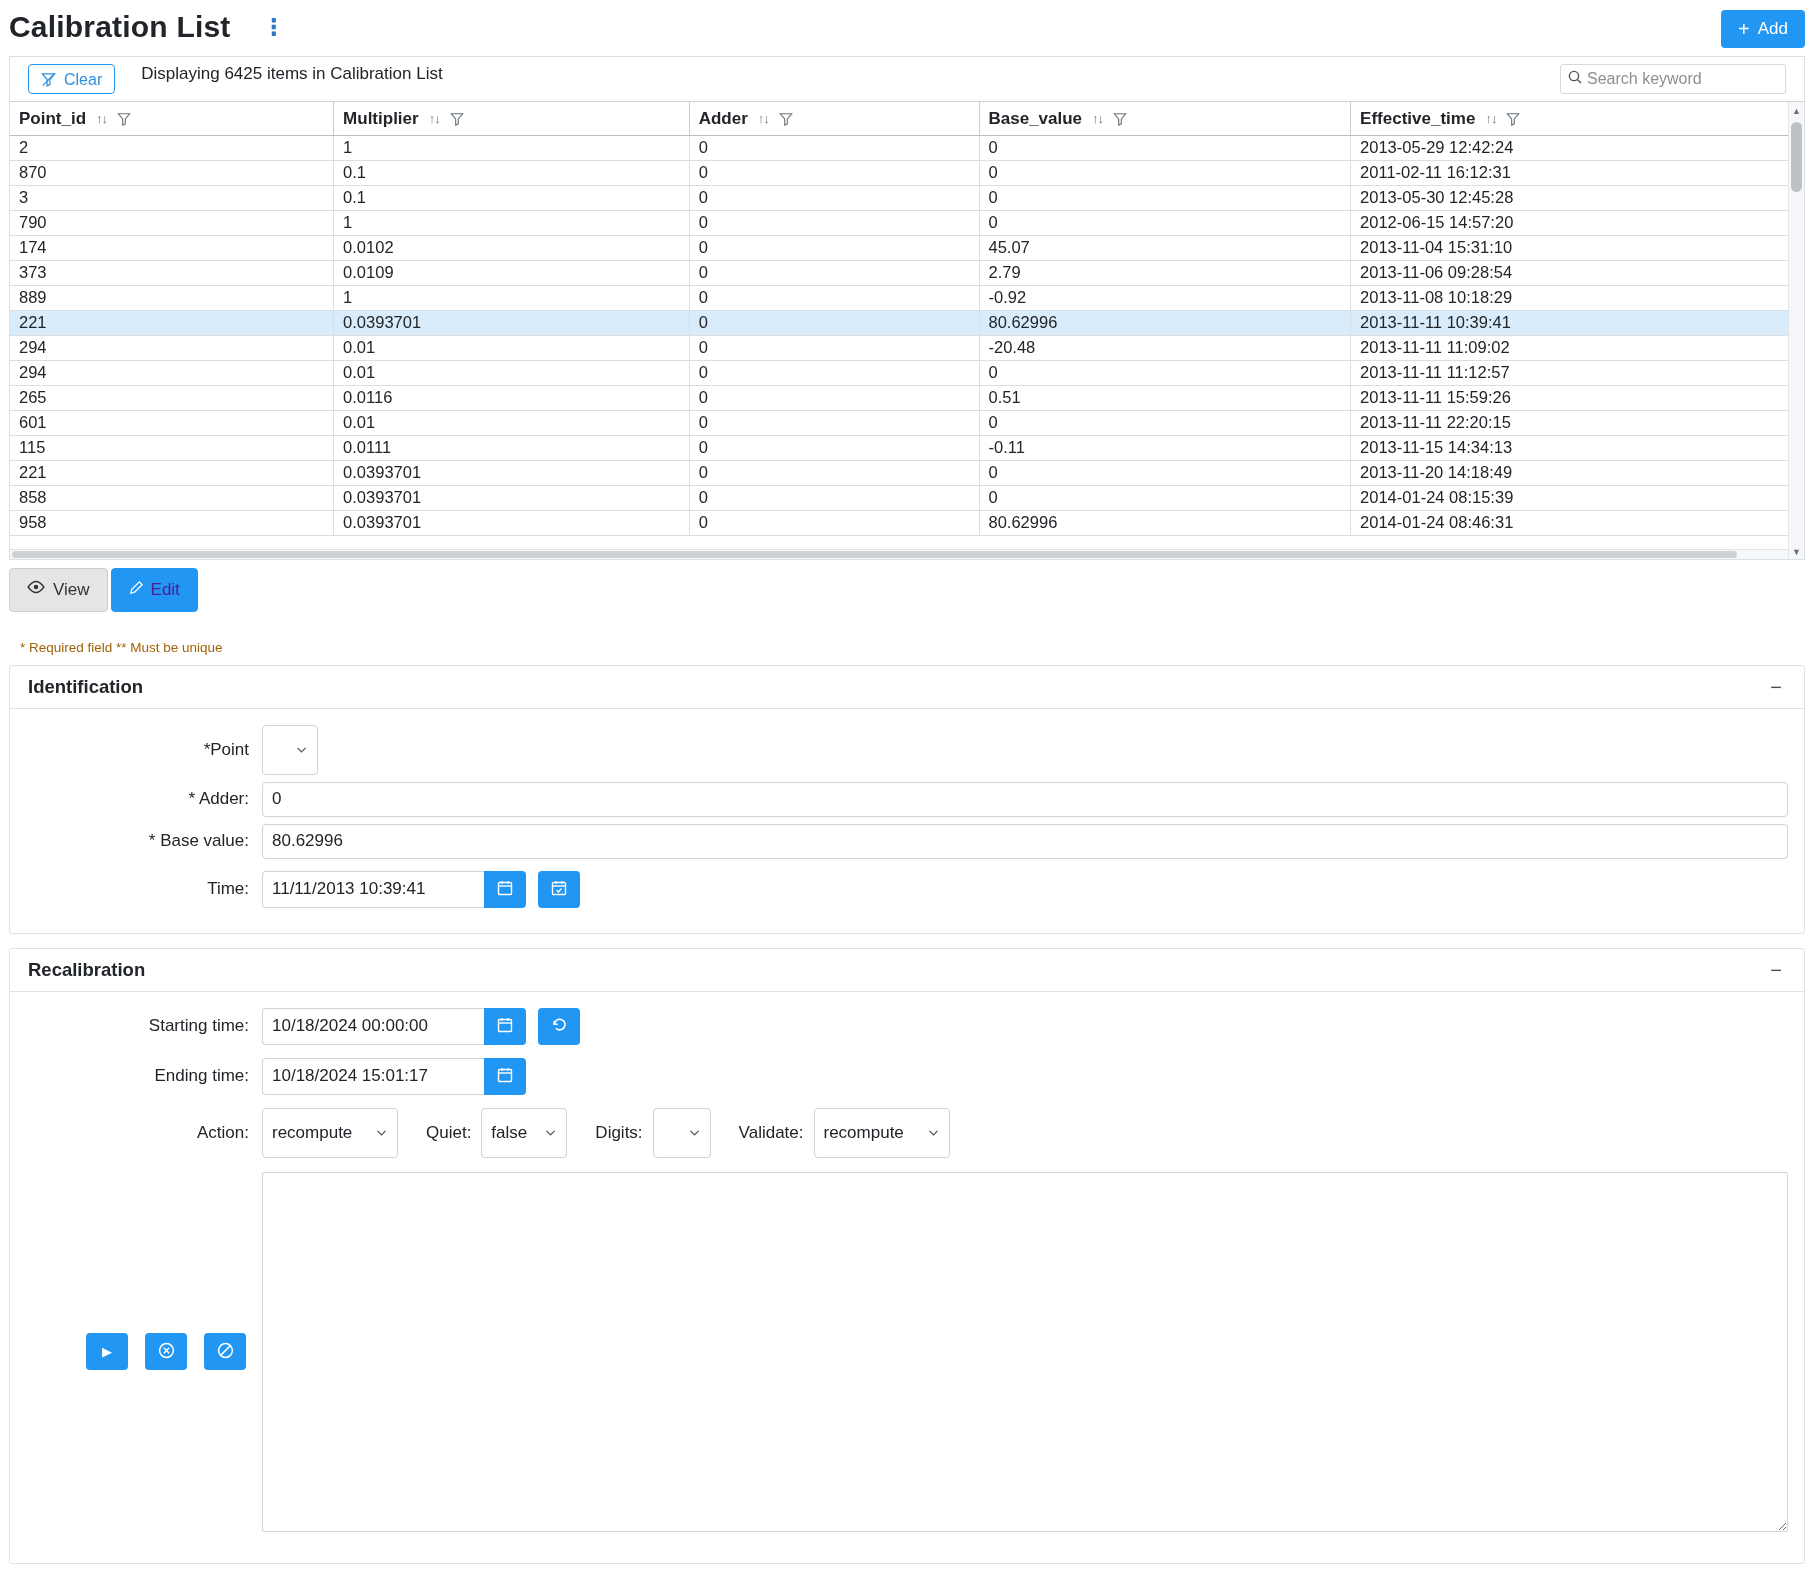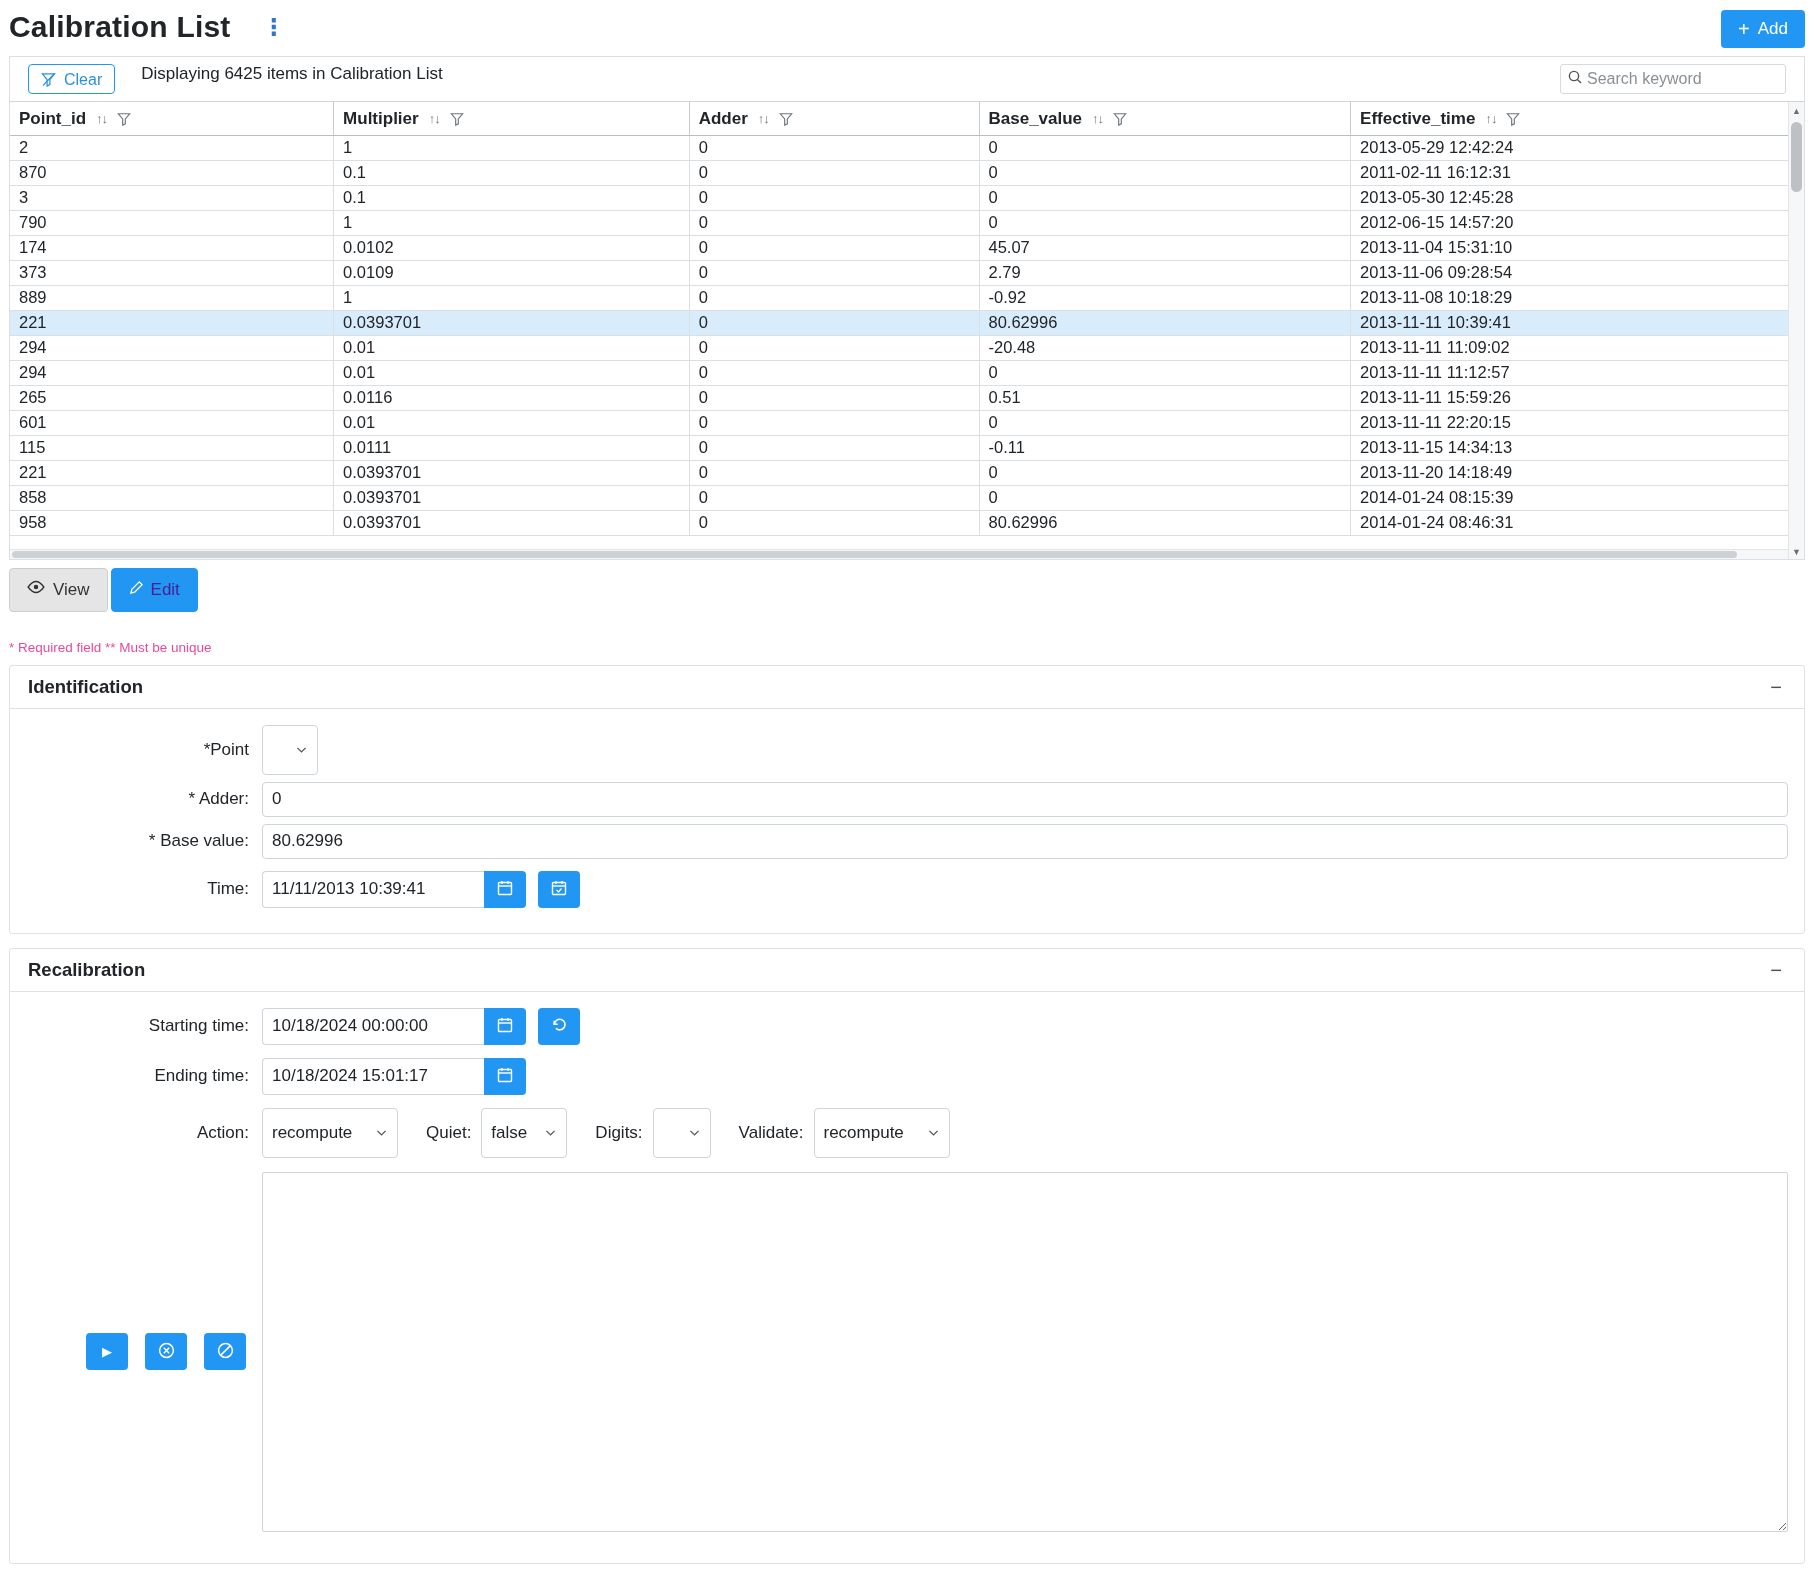--- a/index.html
+++ b/index.html
@@ -62,21 +62,21 @@
   .varrow { font-size: 9px; color: #6b6f73; text-align: center; padding: 4px 0 2px; cursor: pointer; }
   .varrow.vbottom { position: absolute; bottom: 2px; width: 100%; padding: 0; }
   .vthumb { position: absolute; top: 20px; left: 2px; width: 11px; height: 70px; background: #bdc1c5; border-radius: 6px; cursor: grab; }
   .hscroll { position: absolute; left: 0; right: 16px; bottom: 0; height: 10px; background: #f6f7f8; border-top: 1px solid #e2e4e6; }
   .hthumb { position: absolute; left: 2px; top: 1px; height: 7px; width: 97%; background: #cdd1d5; border-radius: 4px; cursor: grab; }
 
   
   .tabs { display: flex; gap: 3px; margin-top: 8px; }
 
   
-  .form-note { margin: 28px 0 10px 0; font-size: 13.5px; color: #ec4899; }
+  .form-note { margin: 28px 0 10px 11px; font-size: 13.5px; color: #a16207; }
   .panel { border: 1px solid #dee2e6; border-radius: 3px; margin-bottom: 14px; background: #fff; }
   .panel-header { display: flex; align-items: center; justify-content: space-between;
                   padding: 10px 18px; border-bottom: 1px solid #dee2e6; }
   .panel-title { font-size: 18.5px; font-weight: 600; }
   .collapse-btn { background: none; border: none; font-size: 20px; color: #495057; cursor: pointer; line-height: 1; padding: 0 4px; }
   .panel-body { padding: 16px 16px 18px 0; }
   .form-row { display: flex; align-items: center; margin-bottom: 7px; }
   .recal .form-row { margin-bottom: 13px; }
   .label-col { width: 252px; flex: none; text-align: right; padding-right: 13px; font-size: 17px; }
   .inline-label { margin: 0 10px 0 28px; font-size: 17px; }

